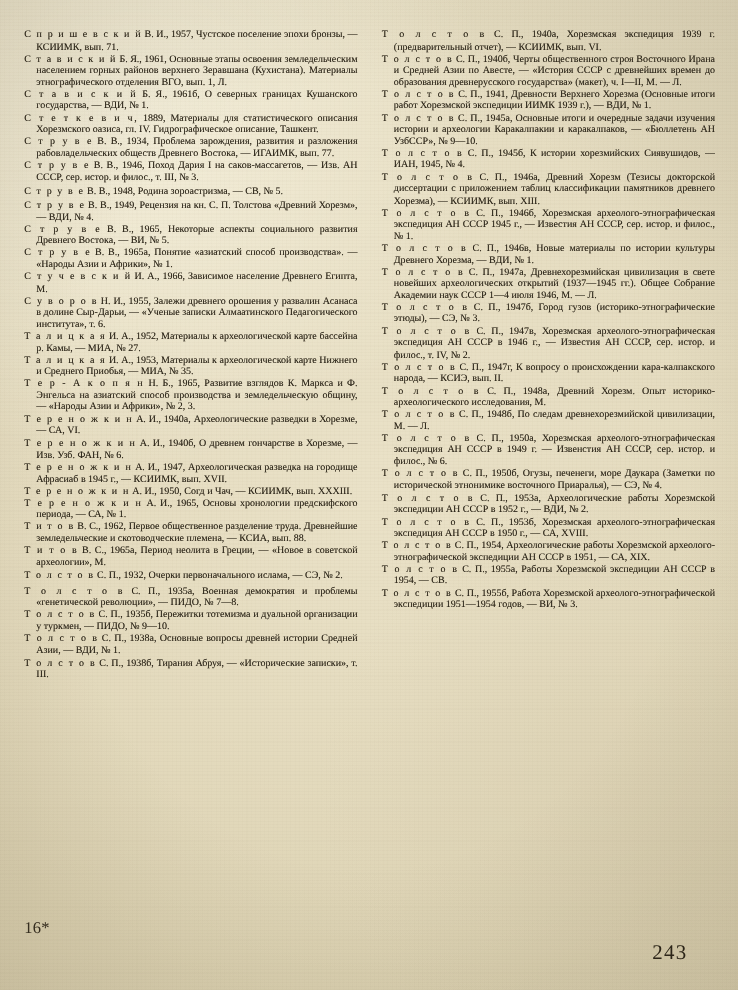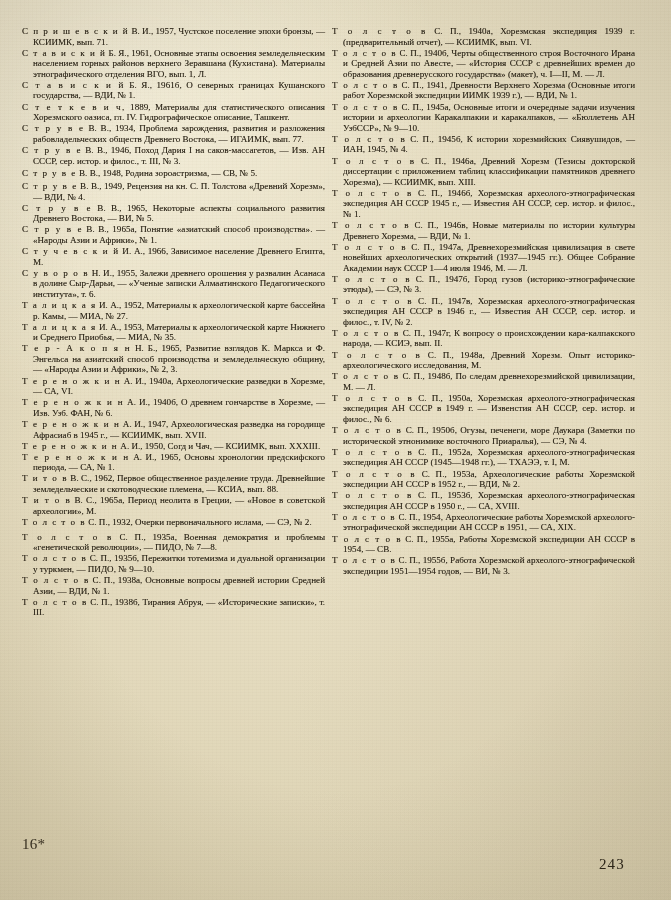--- a/index.html
+++ b/index.html
@@ -41,21 +41,21 @@
   .vignette {
     position: absolute;
     inset: 0;
     pointer-events: none;
     background: radial-gradient(ellipse 78% 72% at 50% 48%, rgba(0,0,0,0) 55%, rgba(90,76,48,0.16) 100%);
   }
 
   .columns {
     position: relative;
     display: flex;
-    gap: 7px;
+    gap: 22px;
     height: 790px;
     z-index: 2;
   }
   .col {
     width: 303px;
     flex: 0 0 303px;
   }
 
   .entry {
     font-size: 9.1px;
@@ -88,21 +88,21 @@
     left: 0;
     top: 18px;
     font-size: 15px;
     color: #352d1f;
     letter-spacing: 0.3px;
   }
   .folio {
     position: absolute;
     right: 24px;
     top: 38px;
-    font-size: 15px;
+    font-size: 19px;
     color: #2c2518;
     letter-spacing: 1.2px;
   }
 </style>
 </head>
 <body>
 
 <div class="page">
   <div class="grain"></div>
   <div class="vignette"></div>
@@ -147,21 +147,20 @@
         <p class="entry"><span class="au">Т о л с т о в</span><span> С. П., 1946б, Хорезмская археолого-этнографическая экспедиция АН СССР 1945 г., — Известия АН СССР, сер. истор. и филос., № 1.</span></p>
         <p class="entry"><span class="au">Т о л с т о в</span><span> С. П., 1946в, Новые материалы по истории культуры Древнего Хорезма, — ВДИ, № 1.</span></p>
         <p class="entry"><span class="au">Т о л с т о в</span><span> С. П., 1947а, Древнехорезмийская цивилизация в свете новейших археологических открытий (1937—1945 гг.). Общее Собрание Академии наук СССР 1—4 июля 1946, М. — Л.</span></p>
         <p class="entry"><span class="au">Т о л с т о в</span><span> С. П., 1947б, Город гузов (историко-этнографические этюды), — СЭ, № 3.</span></p>
         <p class="entry"><span class="au">Т о л с т о в</span><span> С. П., 1947в, Хорезмская археолого-этнографическая экспедиция АН СССР в 1946 г., — Известия АН СССР, сер. истор. и филос., т. IV, № 2.</span></p>
         <p class="entry"><span class="au">Т о л с т о в</span><span> С. П., 1947г, К вопросу о происхождении кара-калпакского народа, — КСИЭ, вып. II.</span></p>
         <p class="entry"><span class="au">Т о л с т о в</span><span> С. П., 1948а, Древний Хорезм. Опыт историко-археологического исследования, М.</span></p>
         <p class="entry"><span class="au">Т о л с т о в</span><span> С. П., 1948б, По следам древнехорезмийской цивилизации, М. — Л.</span></p>
         <p class="entry"><span class="au">Т о л с т о в</span><span> С. П., 1950а, Хорезмская археолого-этнографическая экспедиция АН СССР в 1949 г. — Извенстия АН СССР, сер. истор. и филос., № 6.</span></p>
         <p class="entry"><span class="au">Т о л с т о в</span><span> С. П., 1950б, Огузы, печенеги, море Даукара (Заметки по исторической этнонимике восточного Приаралья), — СЭ, № 4.</span></p>
-        <p class="entry"><span class="au">Т о л с т о в</span><span> С. П., 1952а, Хорезмская археолого-этнографическая экспедиция АН СССР (1945—1948 гг.), — ТХАЭЭ, т. I, М.</span></p>
         <p class="entry"><span class="au">Т о л с т о в</span><span> С. П., 1953а, Археологические работы Хорезмской экспедиции АН СССР в 1952 г., — ВДИ, № 2.</span></p>
         <p class="entry"><span class="au">Т о л с т о в</span><span> С. П., 1953б, Хорезмская археолого-этнографическая экспедиция АН СССР в 1950 г., — СА, XVIII.</span></p>
         <p class="entry"><span class="au">Т о л с т о в</span><span> С. П., 1954, Археологические работы Хорезмской археолого-этнографической экспедиции АН СССР в 1951, — СА, XIX.</span></p>
         <p class="entry"><span class="au">Т о л с т о в</span><span> С. П., 1955а, Работы Хорезмской экспедиции АН СССР в 1954, — СВ.</span></p>
         <p class="entry"><span class="au">Т о л с т о в</span><span> С. П., 1955б, Работа Хорезмской археолого-этнографической экспедиции 1951—1954 годов, — ВИ, № 3.</span></p>
       </div>
   </div>
 
   <div class="footer">
     <div class="sig">16*</div>

